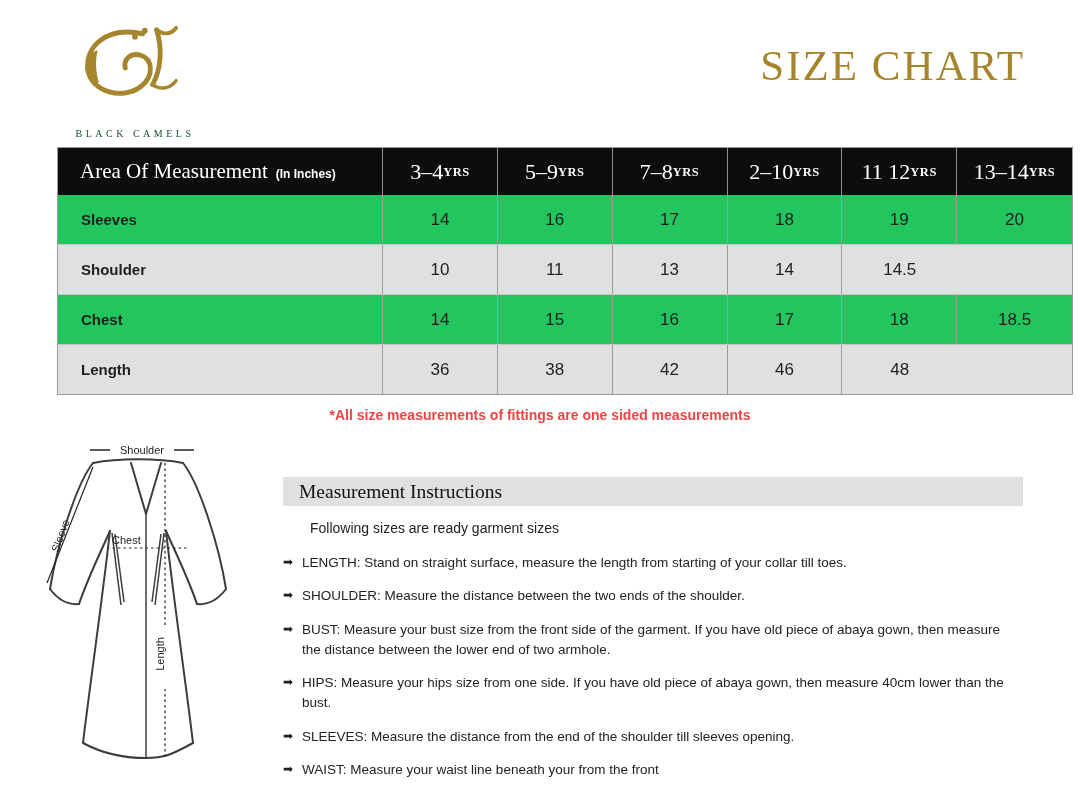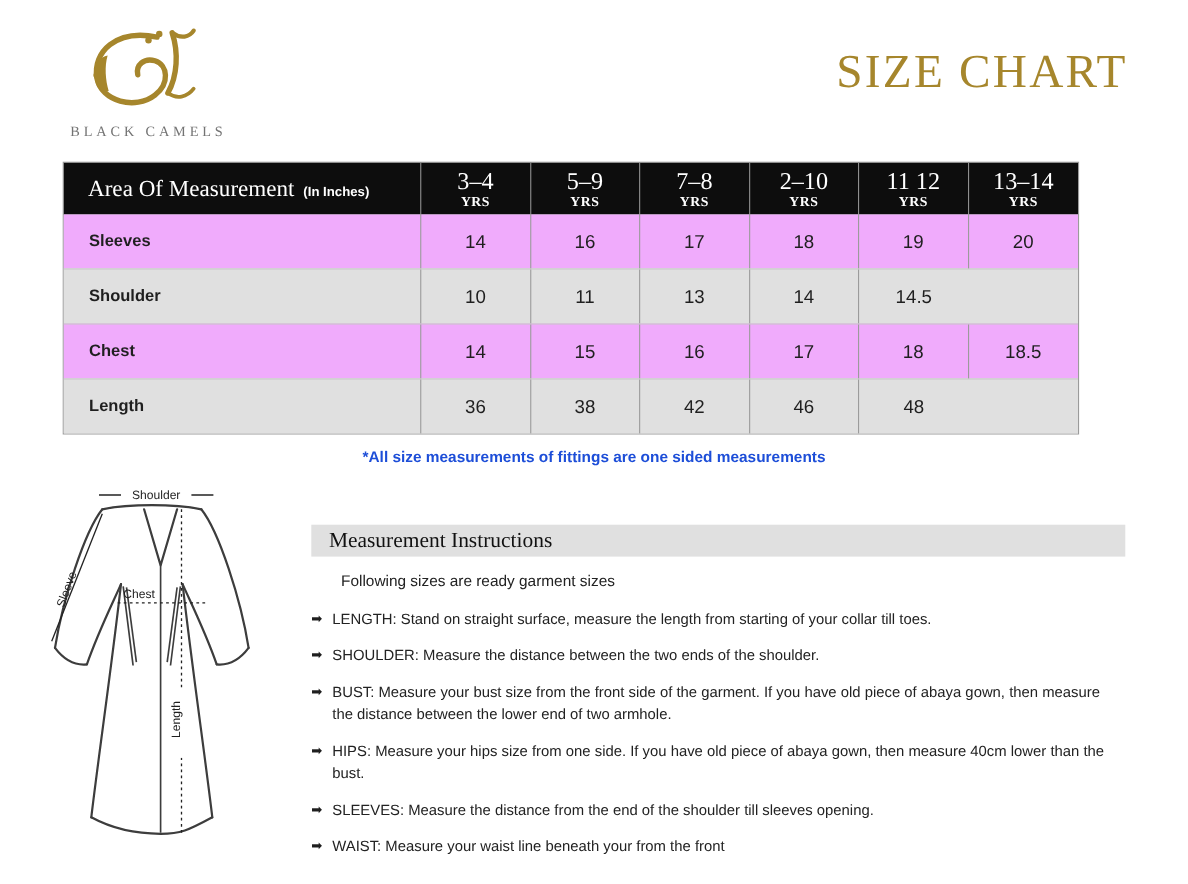--- a/index.html
+++ b/index.html
@@ -2,50 +2,50 @@
 <html><head>
 <meta charset="utf-8">
 <style>
   html,body{margin:0;padding:0;background:#fff;}
   .page{position:relative;width:1080px;height:804px;background:#ffffff;overflow:hidden;
         font-family:"Liberation Sans",sans-serif;color:#1f1f1f;}
 
   
   .logo{position:absolute;left:55px;top:22px;width:160px;text-align:center;}
   .logo svg{display:block;margin:0 auto;}
-  .brand-name{font-family:"Liberation Serif",serif;font-size:13px;letter-spacing:3.5px;
-              color:#737373;margin-top:2px;white-space:nowrap;}
+  .brand-name{font-family:"Liberation Serif",serif;font-size:10px;letter-spacing:3.5px;
+              color:#14532d;margin-top:18px;white-space:nowrap;}
   .page-title{position:absolute;right:55px;top:41px;font-family:"Liberation Serif",serif;
               font-size:43px;letter-spacing:2px;color:#a6862c;white-space:nowrap;}
 
   
-  .size-table{position:absolute;left:57px;top:147px;width:924px;border:1px solid #9b9b9b;
+  .size-table{position:absolute;left:57px;top:147px;width:1016px;border:1px solid #9b9b9b;
               box-sizing:border-box;}
   .thead{display:grid;grid-template-columns:325px repeat(6,1fr);background:#0d0d0d;color:#fff;
          height:47px;}
   .thead .area-cell{display:flex;align-items:center;padding-left:22px;border-right:1px solid #8f8f8f;}
   .area-label{font-family:"Liberation Serif",serif;font-size:21px;}
   .area-unit{font-size:12px;font-weight:bold;margin-left:8px;position:relative;top:2px;}
-  .col-head{display:flex;flex-direction:column;align-items:center;justify-content:center;
+  .col-head{display:flex;flex-direction:row;align-items:center;justify-content:center;
             border-right:1px solid #8f8f8f;line-height:1;}
   .col-head:last-child{border-right:none;}
   .col-age{font-family:"Liberation Serif",serif;font-size:22px;}
   .col-yrs{font-family:"Liberation Serif",serif;font-size:12.5px;font-weight:bold;margin-top:1px;letter-spacing:.5px;}
-  .trow{display:grid;grid-template-columns:325px repeat(6,1fr);height:49px;background:#f0abfc;
+  .trow{display:grid;grid-template-columns:325px repeat(6,1fr);height:49px;background:#22c55e;
         border-top:1px solid #c6c6c6;}
   .trow:first-child{border-top:none;}
   .trow:nth-child(even){background:#e0e0e0;}
   .tlabel{display:flex;align-items:center;padding-left:23px;font-size:15px;font-weight:bold;
           border-right:1px solid #9b9b9b;}
   .tval{display:flex;align-items:center;justify-content:center;font-size:17px;font-weight:normal;
         border-right:1px solid #9b9b9b;}
   .trow .tval:last-child{border-right:none;}
 
   .footnote{position:absolute;left:0;top:407px;width:1080px;text-align:center;
-            font-size:14px;font-weight:bold;color:#1d4ed8;}
+            font-size:14px;font-weight:bold;color:#ef4444;}
 
   
   .diagram{position:absolute;left:33px;top:437px;}
 
   
   .instructions{position:absolute;left:283px;top:477px;width:740px;}
   .instr-bar{background:#e0e0e0;height:29px;display:flex;align-items:center;padding-left:16px;
              box-sizing:border-box;}
   .instr-title{font-family:"Liberation Serif",serif;font-size:19.5px;color:#111;}
   .instr-intro{font-size:14px;margin:14px 0 17px 27px;color:#222;}

